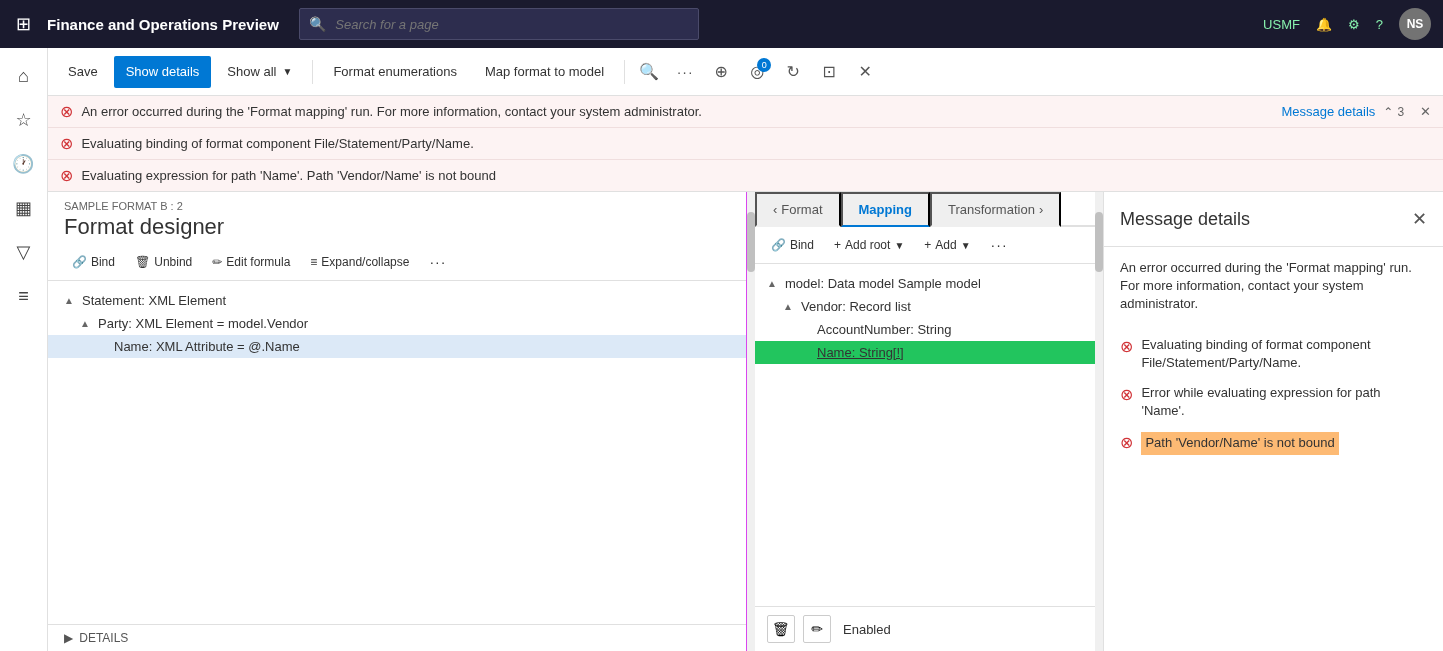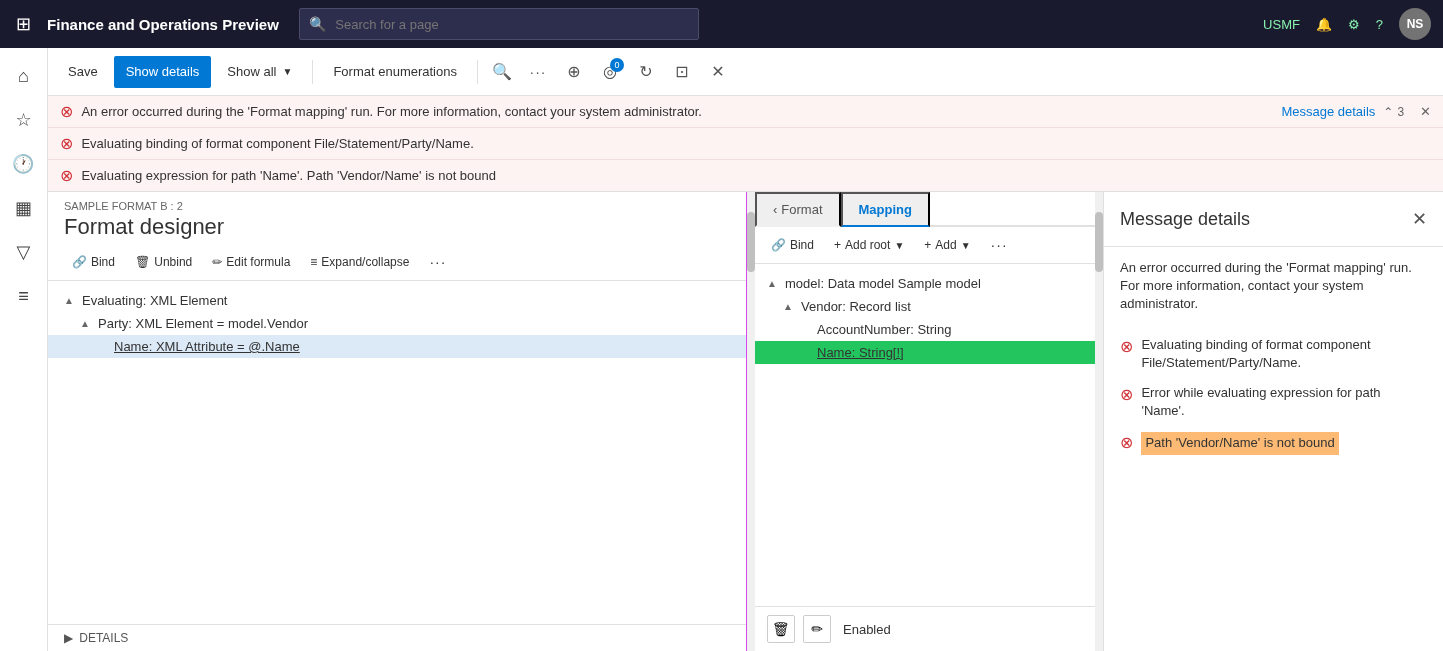--- a/index.html
+++ b/index.html
@@ -30,20 +30,21 @@
       max-width: 400px;
       margin-left: 8px;
     }
     .nav-search input {
       background: transparent;
       border: none;
       outline: none;
       color: #ccc;
       font-size: 13px;
       width: 100%;
+      font-style: italic;
     }
     .nav-search-icon { color: #aaa; font-size: 14px; }
     .nav-right { margin-left: auto; display: flex; align-items: center; gap: 16px; }
     .nav-right span { color: #86efac; font-size: 13px; cursor: pointer; }
     .nav-avatar {
       width: 32px; height: 32px; border-radius: 50%;
       background: #737373; color: #fff;
       display: flex; align-items: center; justify-content: center;
       font-size: 12px; font-weight: 600; cursor: pointer;
     }
@@ -208,21 +209,21 @@
       font-size: 13px;
       color: #333;
       cursor: pointer;
       display: flex;
       align-items: center;
       gap: 6px;
     }
     .tree-item.selected { background: #dce9f7; }
     .tree-item.level-0 { padding-left: 16px; }
     .tree-item.level-1 { padding-left: 32px; }
-    .tree-item.level-2 { padding-left: 48px; text-decoration: underline; }
+    .tree-item.level-2 { padding-left: 48px; }
     .tree-arrow { font-size: 10px; color: #666; width: 12px; flex-shrink: 0; }
 
     .details-section {
       border-top: 1px solid #e0e0e0;
       padding: 6px 16px;
       display: flex;
       align-items: center;
       gap: 6px;
       font-size: 12px;
       color: #555;
@@ -401,20 +402,21 @@
 
     <div class="toolbar">
       <button class="toolbar-btn">Save</button>
       <button class="toolbar-btn primary">Show details</button>
       <button class="toolbar-btn">
         <span>Show all</span>
         <span class="chevron-icon">▼</span>
       </button>
       <div class="toolbar-sep"></div>
       <button class="toolbar-btn">Format enumerations</button>
+      <button class="toolbar-btn">Map format to model</button>
       <div class="toolbar-sep"></div>
       <button class="toolbar-icon-btn">🔍</button>
       <button class="toolbar-icon-btn">
           <span class="dots-icon">···</span>
         </button>
       <button class="toolbar-icon-btn">⊕</button>
       <button class="toolbar-icon-btn badge-btn">
         ◎
         <span class="badge">0</span>
       </button>
@@ -468,21 +470,21 @@
             <span>≡</span>
             <span>Expand/collapse</span>
           </button>
           <button class="panel-tool-btn">
             <span class="dots-icon">···</span>
           </button>
         </div>
         <div class="tree-area">
           <div class="tree-item level-0">
             <span class="tree-arrow">▲</span>
-            <span>Evaluating: XML Element</span>
+            <span>Statement: XML Element</span>
           </div>
           <div class="tree-item level-1">
             <span class="tree-arrow">▲</span>
             <span>Party: XML Element = model.Vendor</span>
           </div>
           <div class="tree-item level-2 selected">
             <span class="tree-arrow"> </span>
             <span>Name: XML Attribute = @.Name</span>
           </div>
         </div>
@@ -498,20 +500,24 @@
 
       <div class="mapping-panel">
         <div class="mapping-tabs">
           <button class="mapping-tab">
             <span>‹</span>
             <span>Format</span>
           </button>
           <button class="mapping-tab active">
             <span>Mapping</span>
           </button>
+          <button class="mapping-tab">
+            <span>Transformation</span>
+            <span>›</span>
+          </button>
         </div>
         <div class="mapping-toolbar">
           <button class="mapping-tool-btn">
             <span>🔗</span>
             <span>Bind</span>
           </button>
           <button class="mapping-tool-btn">
             <span>+</span>
             <span>Add root</span>
             <span class="chevron-icon">▼</span>

